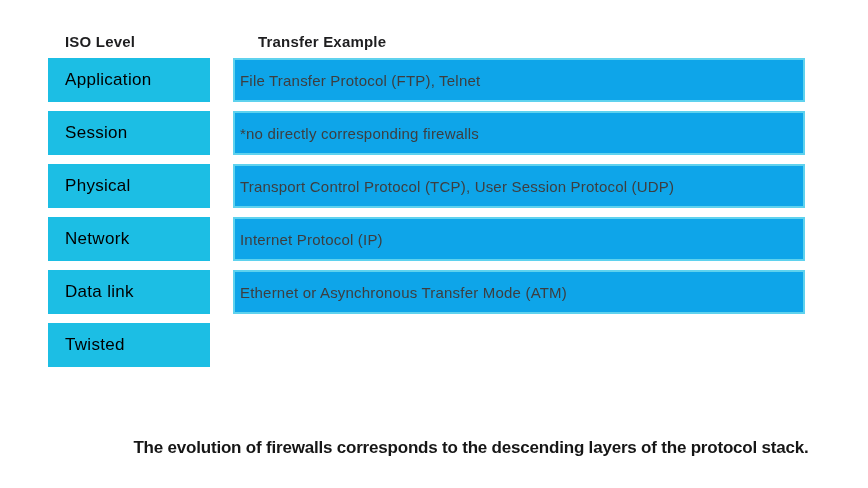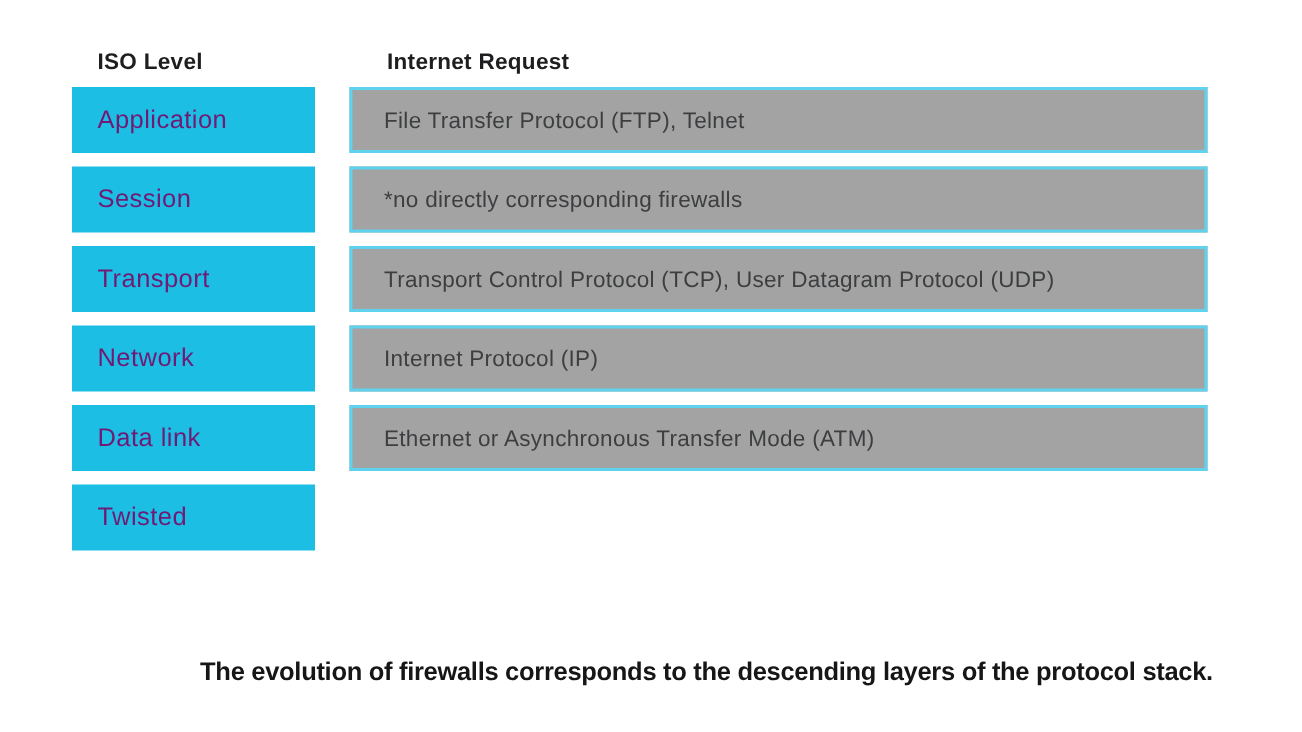--- a/index.html
+++ b/index.html
@@ -44,41 +44,41 @@
   .row {
     display: flex;
     align-items: stretch;
     height: 44px;
     margin-bottom: 9px;
   }
   .level-cell {
     width: 162px;
     flex: 0 0 162px;
     background: #1cbee4;
-    color: #701a75;
+    color: #000000;
     display: flex;
     align-items: center;
     padding-left: 17px;
     box-sizing: border-box;
     font-size: 17px;
     font-weight: 400;
     letter-spacing: 0.3px;
     white-space: nowrap;
   }
   .gap {
     flex: 0 0 23px;
   }
   .example-cell {
     flex: 1 1 auto;
-    background: #a3a3a3;
+    background: #0ea5e9;
     border: 2px solid #5fd2ee;
     box-sizing: border-box;
     display: flex;
     align-items: center;
-    padding-left: 21px;
+    padding-left: 5px;
     font-size: 15px;
     color: #3d3e40;
     letter-spacing: 0.2px;
     white-space: nowrap;
   }
   .caption {
     position: absolute;
     top: 438px;
     left: 0;
     width: 868px;
@@ -91,42 +91,42 @@
     padding-left: 37px;
   }
 </style>
 </head>
 <body>
 
 <div class="figure">
 
   <div class="header-row">
     <span class="col-header iso">ISO Level</span>
-    <span class="col-header example">Internet Request</span>
+    <span class="col-header example">Transfer Example</span>
   </div>
 
   <div class="stack">
 
     <div class="row">
       <div class="level-cell">Application</div>
       <div class="gap"></div>
       <div class="example-cell">File Transfer Protocol (FTP), Telnet</div>
     </div>
 
 
     <div class="row">
       <div class="level-cell">Session</div>
       <div class="gap"></div>
       <div class="example-cell">*no directly corresponding firewalls</div>
     </div>
 
     <div class="row">
-      <div class="level-cell">Transport</div>
+      <div class="level-cell">Physical</div>
       <div class="gap"></div>
-      <div class="example-cell">Transport Control Protocol (TCP), User Datagram Protocol (UDP)</div>
+      <div class="example-cell">Transport Control Protocol (TCP), User Session Protocol (UDP)</div>
     </div>
 
     <div class="row">
       <div class="level-cell">Network</div>
       <div class="gap"></div>
       <div class="example-cell">Internet Protocol (IP)</div>
     </div>
 
     <div class="row">
       <div class="level-cell">Data link</div>

